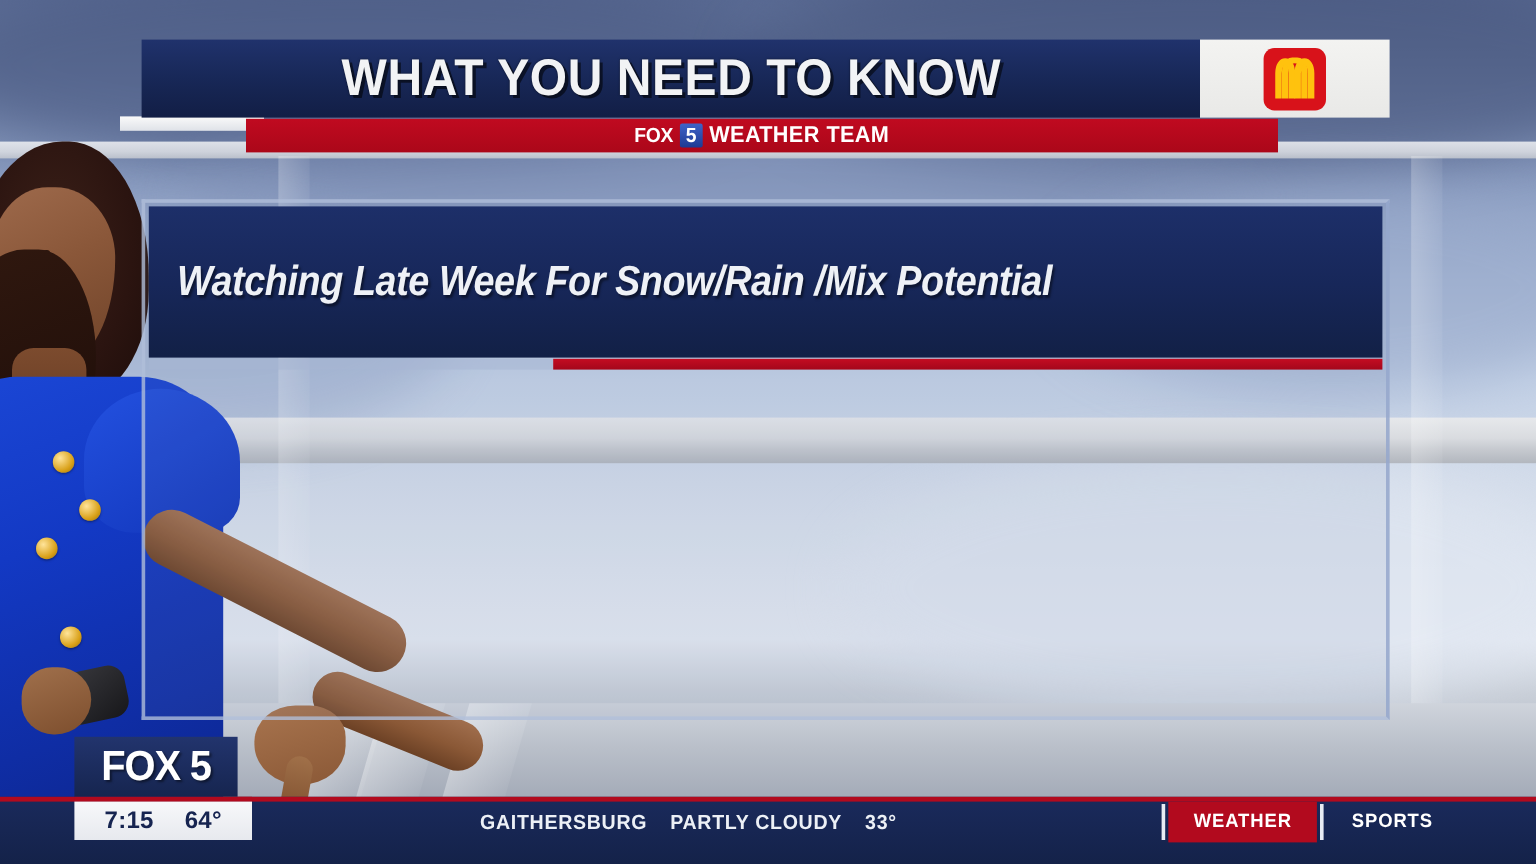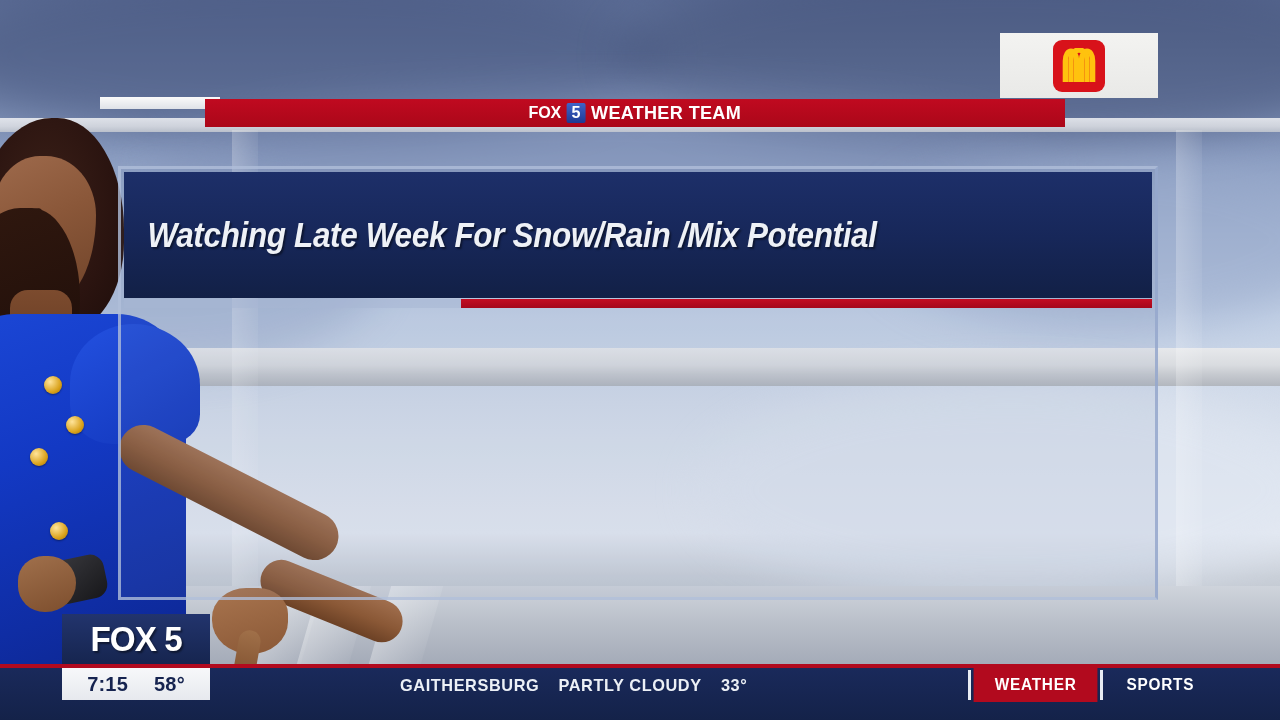--- a/index.html
+++ b/index.html
@@ -235,21 +235,21 @@
   }
   .tabs { position:absolute; left:968px; top:668px; height:34px; display:flex; align-items:stretch; }
   .tab {
     display:flex; align-items:center; justify-content:center;
     font-weight:bold; font-size:16px; color:#ffffff; letter-spacing:.8px;
     padding:0 22px; transform:scaleX(.96);
   }
   .tab.active { background:#b20a1e; }
   .tabsep { width:3px; background:#e8ecf3; margin:2px 0; }
 
-  .bug { position:absolute; left:62px; top:614px; width:148px; height:50px;
+  .bug { position:absolute; left:62px; top:614px; width:136px; height:50px;
     background:linear-gradient(180deg,#22346d 0%,#16254f 100%);
     display:flex; align-items:center; justify-content:center; }
   .bug .logo {
     font-weight:bold; font-size:35px; color:#ffffff; letter-spacing:-1px;
     transform:scaleX(.95);
     text-shadow:2px 2px 2px rgba(0,0,0,.45);
   }
   .bug-redline { position:absolute; left:62px; top:664px; width:148px; height:4px; background:#b20a1e; }
   .bugstrip {
     position:absolute; left:62px; top:668px; width:148px; height:32px;
@@ -300,20 +300,23 @@
     <div class="p-forearm"></div>
     <div class="p-hand"></div>
     <div class="p-finger"></div>
     <div class="p-nail"></div>
     <div class="p-clicker"></div>
     <div class="p-hand2"></div>
   </div>
 
   <div class="shelf"></div>
 
+  <div class="titlebar">
+    <div class="title">WHAT YOU NEED TO KNOW</div>
+  </div>
 
   <div class="sponsor">
     <div class="mcd">
       <svg width="34" height="36" viewBox="0 0 34 36" aria-hidden="true">
         <path d="M9 34 V12 C9 5 13 2 17 2 C21 2 25 5 25 12 V34" fill="none" stroke="#ffc20e" stroke-width="5.4" stroke-linecap="butt"></path>
         <path d="M3.4 34 V13 C3.4 6.5 6.2 3.2 9 3.2 C11.8 3.2 14.6 6.5 14.6 13 V34" fill="none" stroke="#ffc20e" stroke-width="5.4"></path>
         <path d="M19.4 34 V13 C19.4 6.5 22.2 3.2 25 3.2 C27.8 3.2 30.6 6.5 30.6 13 V34" fill="none" stroke="#ffc20e" stroke-width="5.4"></path>
       </svg>
     </div>
   </div>
@@ -356,16 +359,16 @@
     <div class="tabsep"></div>
     <div class="tab">SPORTS</div>
   </div>
 
   <div class="bug">
     <div class="logo">FOX 5</div>
   </div>
   <div class="bug-redline"></div>
   <div class="bugstrip">
     <span>7:15</span>
-    <span>58°</span>
+    <span>64°</span>
   </div>
 
 </div>
 
 </body></html>

